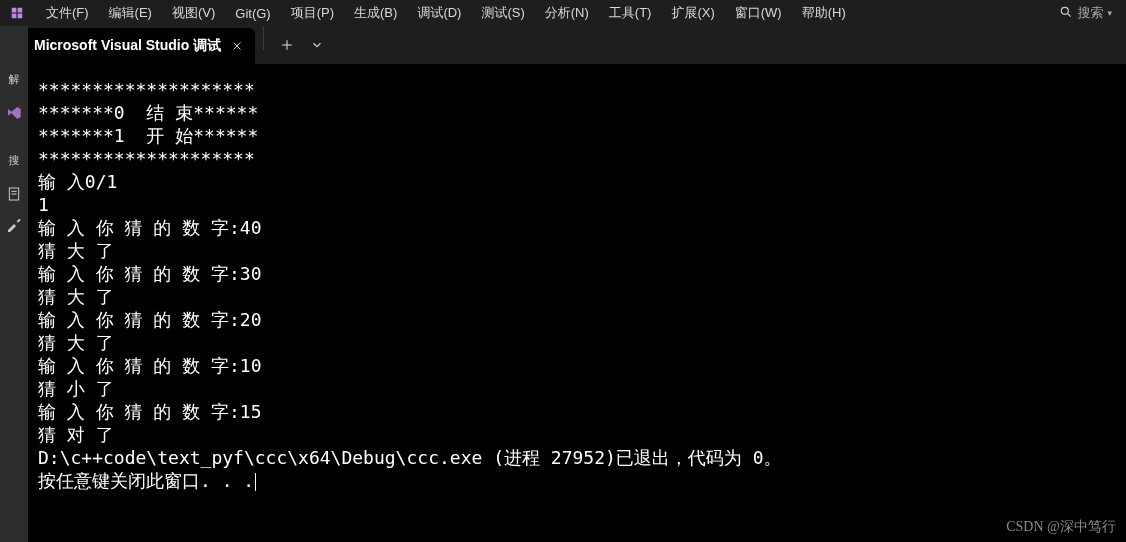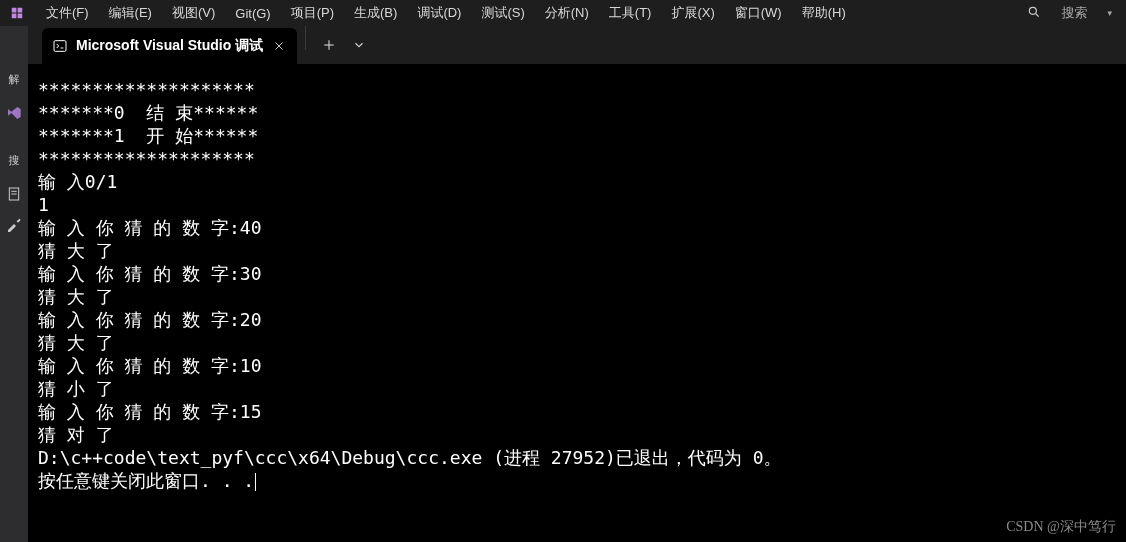--- a/index.html
+++ b/index.html
@@ -39,31 +39,30 @@
       white-space: nowrap;
     }
     .menu-spacer {
       flex: 1;
     }
     .search-box {
       display: flex;
       align-items: center;
       padding: 2px 6px;
       color: #aaa;
-      gap: 20px;
+      gap: 4px;
     }
     .search-icon svg {
       width: 14px;
       height: 14px;
     }
     .tab-row {
       display: flex;
       background: #1e1e1e;
       height: 38px;
-      padding-left: 42px;
     }
     .tab {
       display: flex;
       align-items: center;
       background: #000000;
       border-radius: 6px 6px 0 0;
       padding: 0 10px;
       height: 36px;
       margin-top: 2px;
       gap: 8px;

